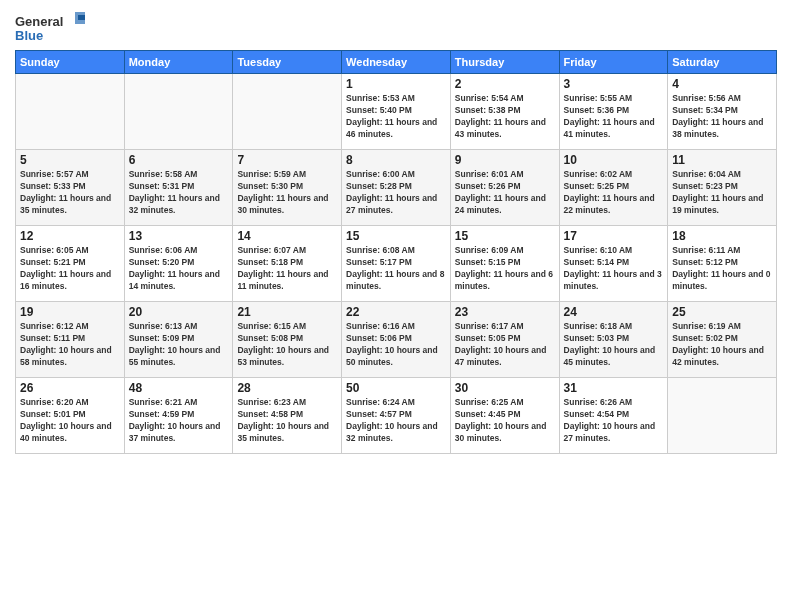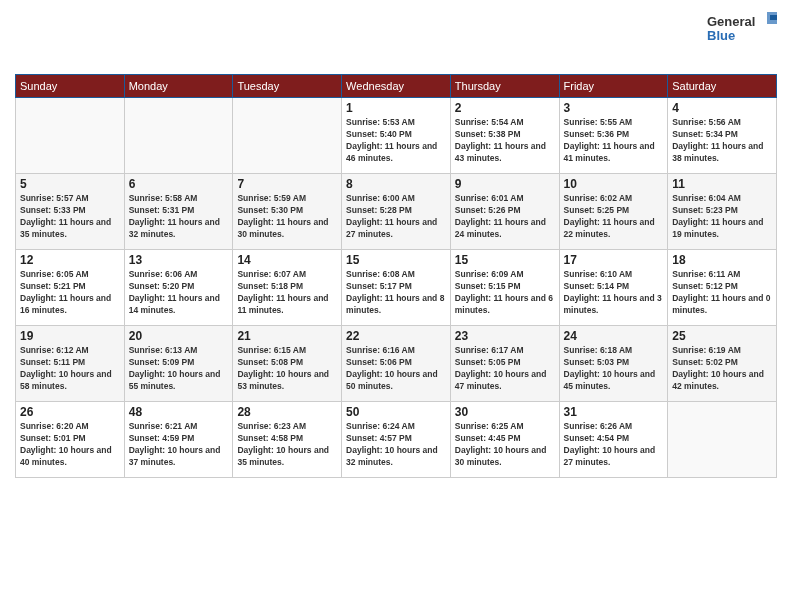--- a/index.html
+++ b/index.html
@@ -11,23 +11,23 @@
       overflow: hidden;
     }
     .container {
       width: 792px;
       height: 612px;
       padding: 10px 15px;
       background: #fff;
     }
     .header {
       display: flex;
-      justify-content: flex-end;
+      justify-content: flex-start;
       align-items: flex-start;
-      margin-bottom: 24px;
+      margin-bottom: 0;
     }
     .logo {
       display: flex;
       align-items: center;
       gap: 4px;
     }
     .title-block {
       text-align: right;
     }
     .month-title {
@@ -38,24 +38,24 @@
     .location {
       font-size: 14px;
       color: #555;
     }
     table {
       width: 100%;
       border-collapse: collapse;
       table-layout: fixed;
     }
     thead tr th {
-      background-color: #7f1d1d;
+      background-color: #3b82f6;
       color: #fff;
       font-size: 11px;
-      font-weight: normal;
+      font-weight: bold;
       padding: 5px 4px;
       text-align: left;
       border: 1px solid #1a5a9a;
     }
     tbody tr td {
       border: 1px solid #ccc;
       vertical-align: top;
       padding: 3px 4px;
       font-size: 9px;
       color: #333;

